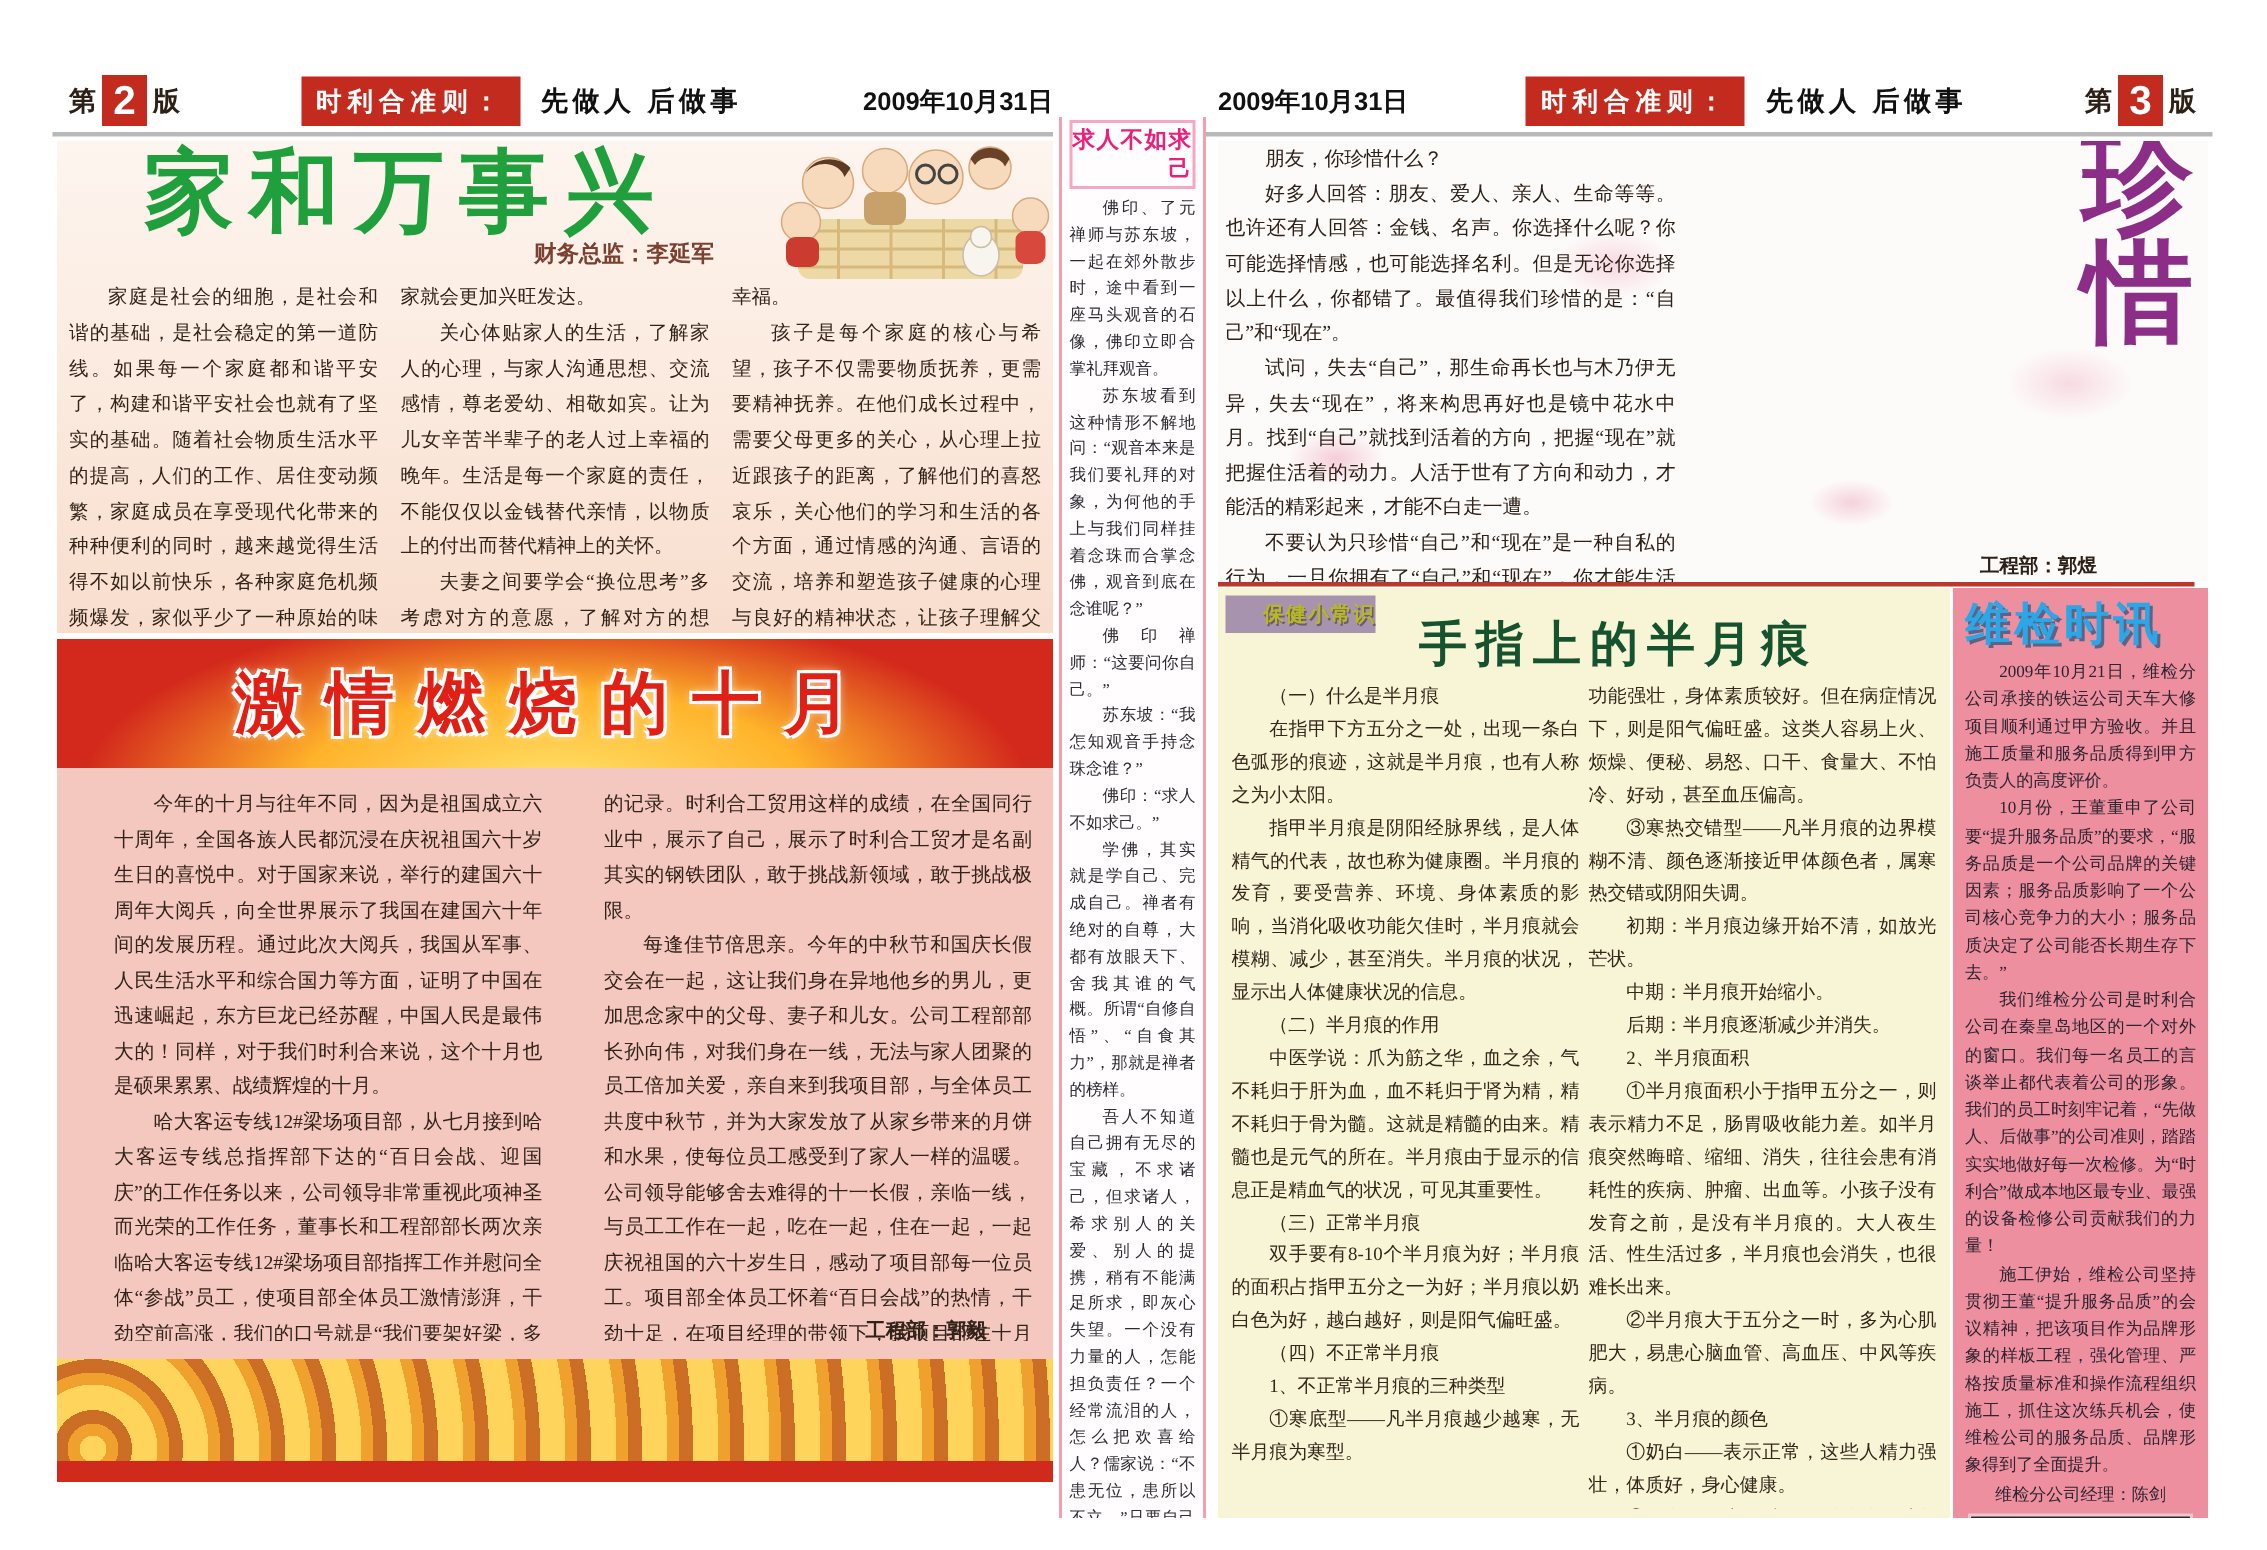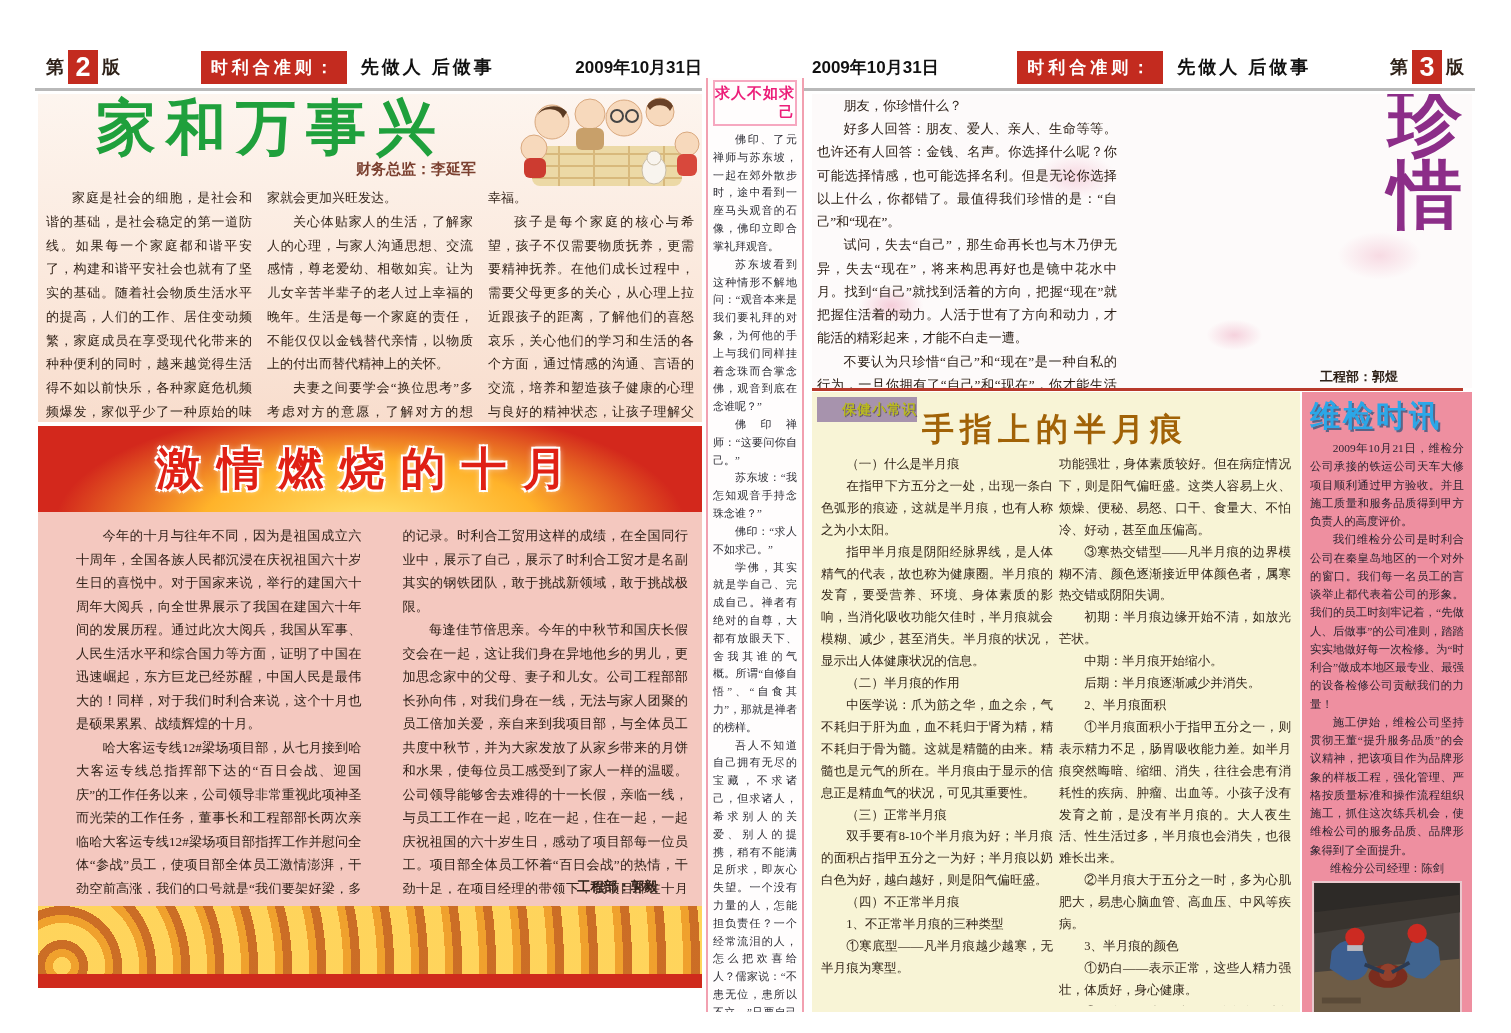--- a/index.html
+++ b/index.html
@@ -67,21 +67,21 @@
   .ch-spacer{float:right;width:92px;height:150px;}
   .ch-title{position:absolute;right:6px;top:-8px;width:82px;color:#8c2d88;font-size:74px;font-weight:bold;
       line-height:0.98;text-align:center;font-family:"Liberation Sans",sans-serif;}
   .ch-sig{position:absolute;right:74px;bottom:2px;font-weight:bold;font-size:13px;}
   
   .red-rule{position:absolute;left:812px;top:388px;width:651px;height:3px;background:#b8392a;}
   .health{position:absolute;left:812px;top:392px;width:488px;height:620px;background:#f8f4d6;overflow:hidden;}
   .h-badge{position:absolute;left:5px;top:5px;width:100px;height:25px;background:#a793ad;color:#b8b820;
       font-weight:bold;font-size:14px;line-height:25px;text-align:right;letter-spacing:1px;
       font-family:"Liberation Sans",sans-serif;text-shadow:1px 1px 0 #6a5a72;}
-  .h-title{position:absolute;left:110px;top:16px;width:290px;text-align:left;color:#a16207;font-size:32px;
+  .h-title{position:absolute;left:110px;top:16px;width:290px;text-align:right;color:#14532d;font-size:32px;
       font-weight:bold;letter-spacing:6px;font-family:"Liberation Sans",sans-serif;}
   .h-body{position:absolute;left:9px;top:62px;right:9px;bottom:6px;display:flex;gap:6px;}
   .h-body .col{flex:1;font-size:12.6px;line-height:1.74;overflow:hidden;color:#33261a;}
   
   .news{position:absolute;left:1302px;top:392px;width:170px;height:620px;background:#ee8fa0;
       box-sizing:border-box;padding:4px 8px;overflow:hidden;}
   .n-title{color:#2ba7e8;font-size:30px;font-weight:bold;text-align:left;letter-spacing:3px;
       font-family:"Liberation Sans",sans-serif;text-shadow:2px 2px 0 rgba(16,76,118,.65);}
   .n-body{font-size:11.4px;line-height:1.6;color:#2c2430;margin-top:2px;}
   .n-body p{margin:0;text-indent:2em;text-align:justify;}
@@ -243,20 +243,21 @@
           </div>
 
       </div>
     </div>
   </section>
 
   <aside class="news">
     <div class="n-title">维检时讯</div>
     <div class="n-body">
         <p>2009年10月21日，维检分公司承接的铁运公司天车大修项目顺利通过甲方验收。并且施工质量和服务品质得到甲方负责人的高度评价。</p>
+        <p>10月份，王董重申了公司要“提升服务品质”的要求，“服务品质是一个公司品牌的关键因素；服务品质影响了一个公司核心竞争力的大小；服务品质决定了公司能否长期生存下去。”</p>
         <p>我们维检分公司是时利合公司在秦皇岛地区的一个对外的窗口。我们每一名员工的言谈举止都代表着公司的形象。我们的员工时刻牢记着，“先做人、后做事”的公司准则，踏踏实实地做好每一次检修。为“时利合”做成本地区最专业、最强的设备检修公司贡献我们的力量！</p>
         <p>施工伊始，维检公司坚持贯彻王董“提升服务品质”的会议精神，把该项目作为品牌形象的样板工程，强化管理、严格按质量标准和操作流程组织施工，抓住这次练兵机会，使维检公司的服务品质、品牌形象得到了全面提升。</p>
       </div>
     <div class="n-sig">维检分公司经理：陈剑</div>
     <svg class="n-photo" viewBox="0 0 150 138" xmlns="http://www.w3.org/2000/svg">
       <rect width="150" height="138" fill="#46413c"></rect>
       <polygon points="0,92 150,78 150,138 0,138" fill="#6e5c46"></polygon>
       <rect x="0" y="0" width="150" height="30" fill="#2d2a27"></rect>
       <polygon points="0,30 150,12 150,30 0,52" fill="#38332e"></polygon>
       <ellipse cx="76" cy="96" rx="20" ry="12" fill="#7a2c1e"></ellipse>

